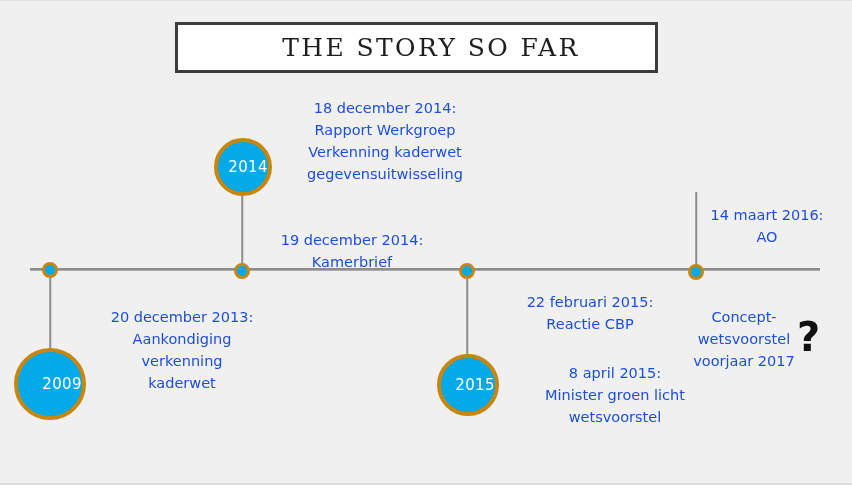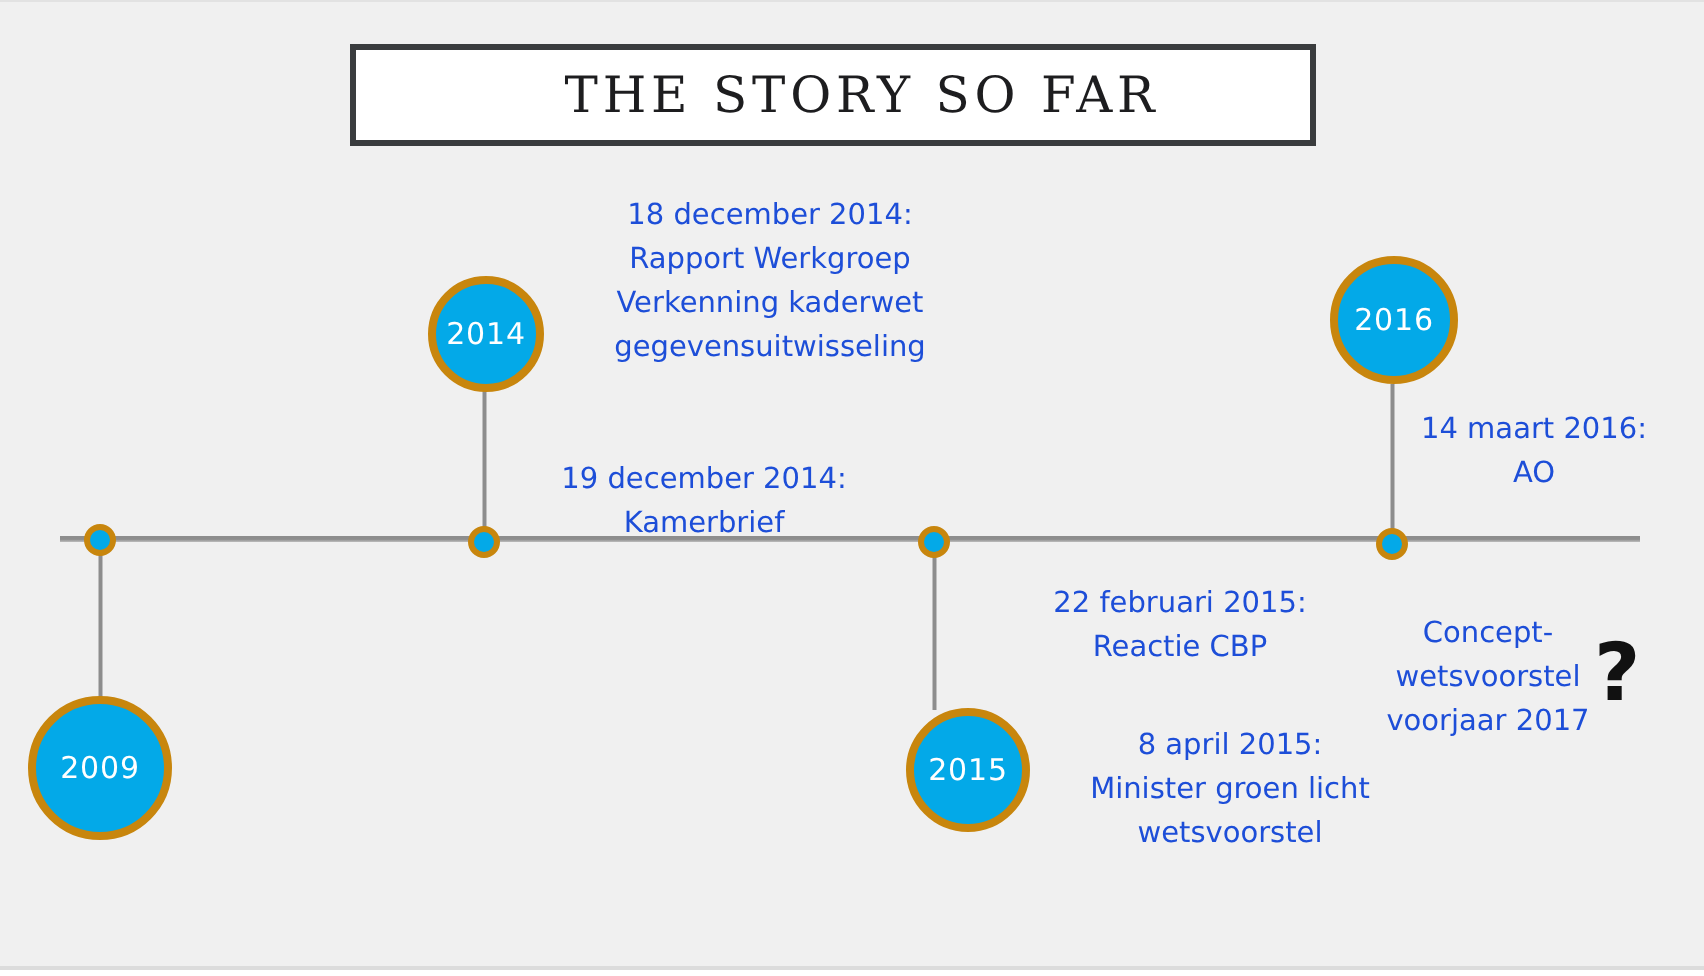--- a/index.html
+++ b/index.html
@@ -91,21 +91,21 @@
   
   .year-bubble {
     position: absolute;
     border-radius: 50%;
     background: #03a9e8;
     border: 4px solid #c8860d;
     box-sizing: border-box;
     transform: translate(-50%, -50%);
     display: flex;
     align-items: center;
-    justify-content: center;
+    justify-content: flex-end;
     color: #ffffff;
     font-family: "DejaVu Sans", sans-serif;
     font-size: 15px;
     font-weight: 400;
     letter-spacing: 0.4px;
     z-index: 3;
   }
 
   
   .callout {
@@ -152,36 +152,37 @@
   <div class="stem" style="left:696px; top:191px; height:80px;"></div>
 
   <div class="year-bubble" style="left:50px;  top:383px; width:72px;  height:72px;">
     <span>2009</span>
   </div>
 
   <div class="year-bubble" style="left:243px; top:166px; width:58px; height:58px;">
     <span>2014</span>
   </div>
 
-  <div class="year-bubble" style="left:484px; top:384px; width:62px; height:62px;">
+  <div class="year-bubble" style="left:468px; top:384px; width:62px; height:62px;">
     <span>2015</span>
   </div>
 
-  <div class="year-bubble" style="left:697px; top:159px; width:64px; height:64px;">
-    <span>2016</span>
-  </div>
 
   <div class="callout center" style="left:295px; top:96px; width:180px;">18 december 2014:
 Rapport Werkgroep
 Verkenning kaderwet
 gegevensuitwisseling</div>
 
   <div class="callout center" style="left:268px; top:228px; width:168px;">19 december 2014:
 Kamerbrief</div>
 
+  <div class="callout center" style="left:86px; top:305px; width:192px;">20 december 2013:
+Aankondiging
+verkenning
+kaderwet</div>
 
   <div class="callout center" style="left:497px; top:290px; width:186px;">22 februari 2015:
 Reactie CBP</div>
 
   <div class="callout center" style="left:522px; top:361px; width:186px;">8 april 2015:
 Minister groen licht
 wetsvoorstel</div>
 
   <div class="callout center" style="left:697px; top:203px; width:140px;">14 maart 2016:
 AO</div>

